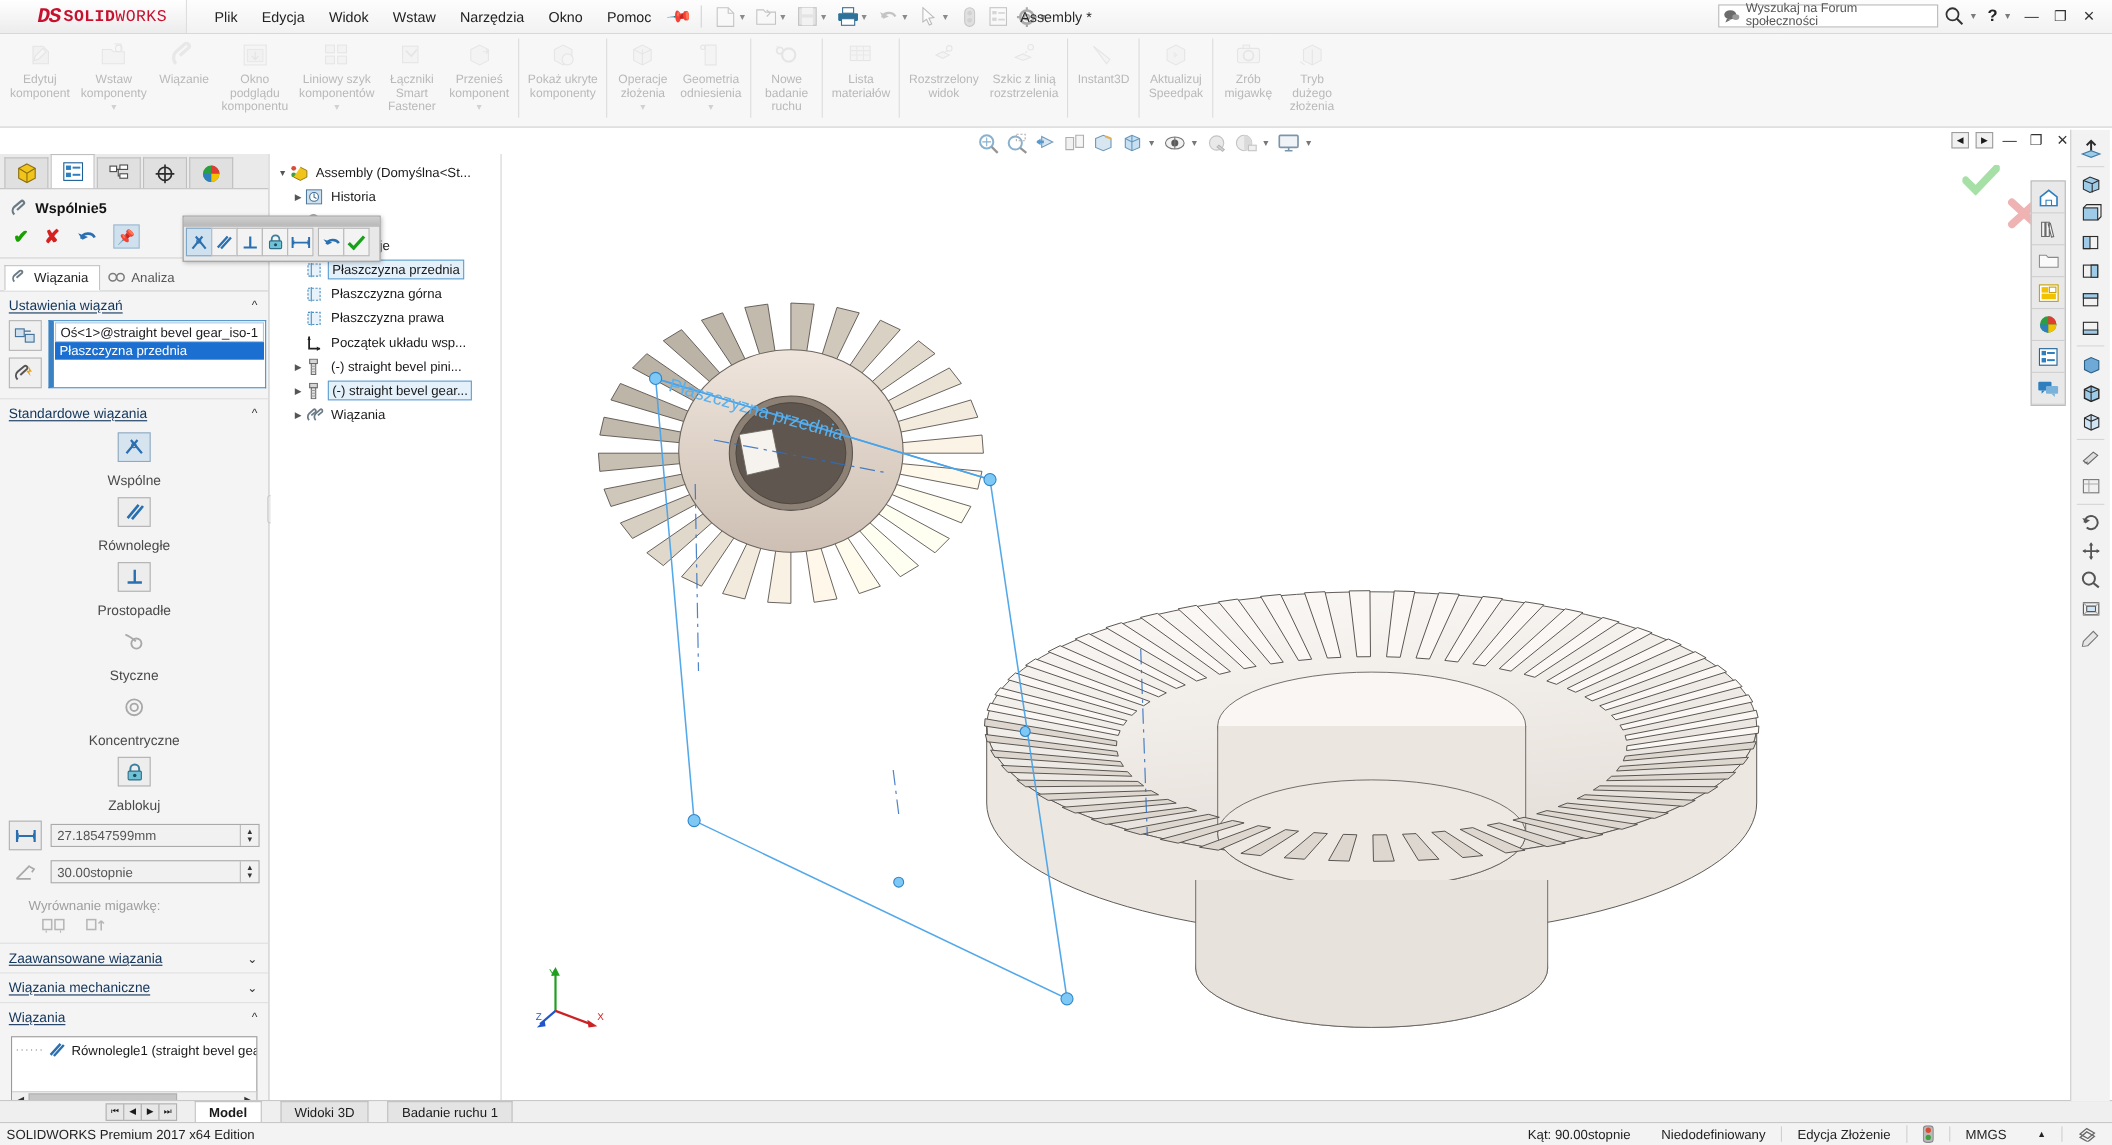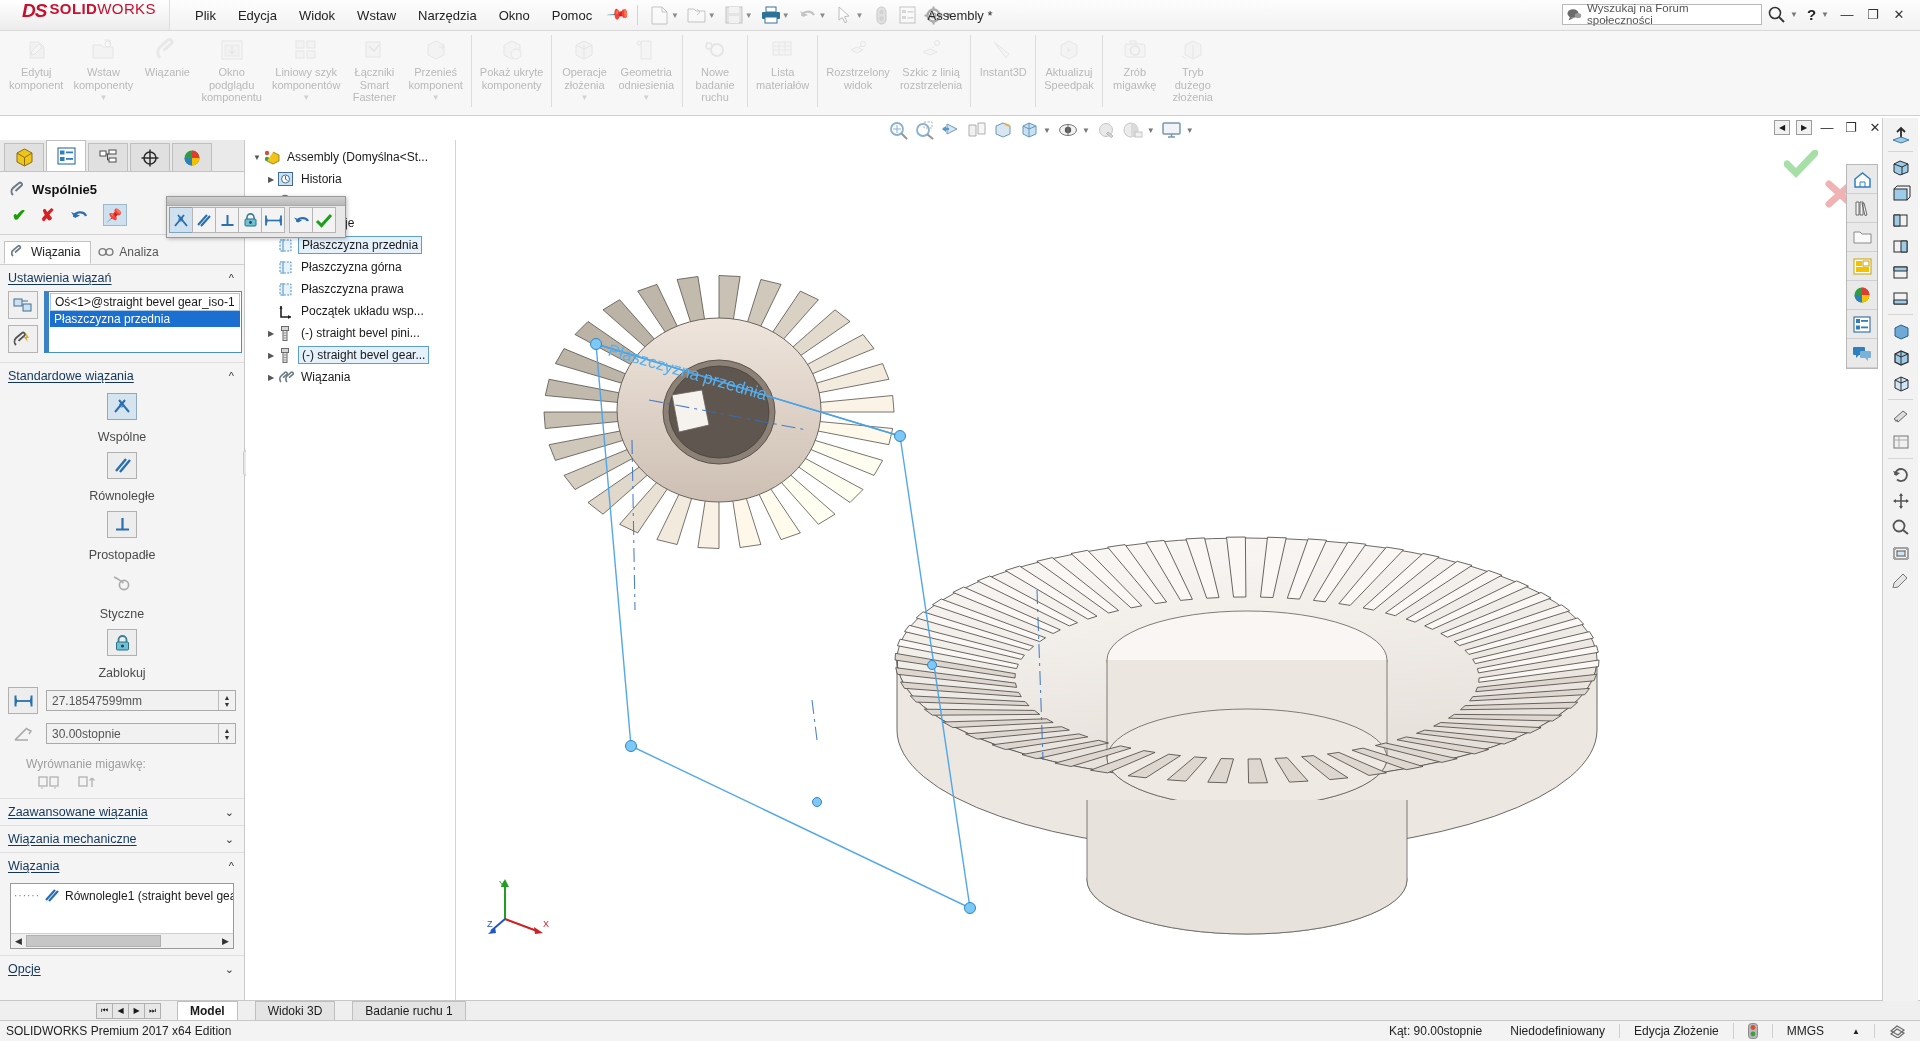--- a/index.html
+++ b/index.html
@@ -15,23 +15,24 @@
   #app { position: relative; width: 1920px; height: 1041px; }
 
   
   .titlebar {
     position: absolute; left: 0; top: 0; width: 1920px; height: 31px;
     background: linear-gradient(#fdfdfd, #f2f2f2);
     border-bottom: 1px solid #d8d8d8;
     display: flex; align-items: center;
   }
   .sw-logo {
-    width: 170px; height: 30px; display: flex; align-items: flex-start;
-    padding-left: 22px; border-right: 1px solid #dedede;
+    width: 170px; height: 30px; display: flex; align-items: center;
+    padding-left: 34px; border-right: 1px solid #dedede;
     background: linear-gradient(#ffffff, #ececec);
+    font-family: Liberation Mono, monospace;
   }
   .sw-logo .dsmark { color: #c8102e; font-weight: bold; font-size: 19px; font-style: italic; letter-spacing: -1px; margin-right: 3px;}
   .sw-logo .solid { color: #c8102e; font-weight: bold; font-size: 15px; letter-spacing: .4px;}
   .sw-logo .works { color: #c8102e; font-weight: normal; font-size: 15px; letter-spacing: .4px;}
   .menubar { display: flex; align-items: center; margin-left: 14px; }
   .menubar .mi {
     padding: 4px 11px; font-size: 13px; color: #222; cursor: default;
   }
   .pin-icon { margin-left: 6px; color: #2f7fbf; font-size: 15px; transform: rotate(40deg); }
   .tb-sep { width: 1px; height: 20px; background: #d3d3d3; margin: 0 9px; }
@@ -689,20 +690,29 @@
         <span class="mate-lbl">Prostopadłe</span>
       </div>
       <div class="mate-row">
         <div class="mate-ic flat">
           <svg width="21" height="17" viewBox="0 0 21 17">
               <circle cx="12" cy="10" r="4.6" fill="none" stroke="#a9a9a9" stroke-width="1.7"></circle>
               <path d="M2 2c4 1.5 7 4 9.5 6" fill="none" stroke="#a9a9a9" stroke-width="1.7"></path>
             </svg>
         </div>
         <span class="mate-lbl">Styczne</span>
+      </div>
+      <div class="mate-row">
+        <div class="mate-ic flat">
+          <svg width="20" height="18" viewBox="0 0 20 18">
+              <circle cx="10" cy="9" r="7.2" fill="none" stroke="#a9a9a9" stroke-width="1.7"></circle>
+              <circle cx="10" cy="9" r="3.4" fill="none" stroke="#a9a9a9" stroke-width="1.7"></circle>
+            </svg>
+        </div>
+        <span class="mate-lbl">Koncentryczne</span>
       </div>
       <div class="mate-row">
         <div class="mate-ic">
           <svg width="19" height="18" viewBox="0 0 19 18">
               <path d="M5.5 8V6a4 4 0 0 1 8 0v2" fill="none" stroke="#3a7f9c" stroke-width="1.8"></path>
               <rect x="3.5" y="8" width="12" height="8" rx="1" fill="#6fc2d6" stroke="#2f6e86"></rect>
               <circle cx="9.5" cy="12" r="1.6" fill="#1f4b5e"></circle>
             </svg>
         </div>
         <span class="mate-lbl">Zablokuj</span>

